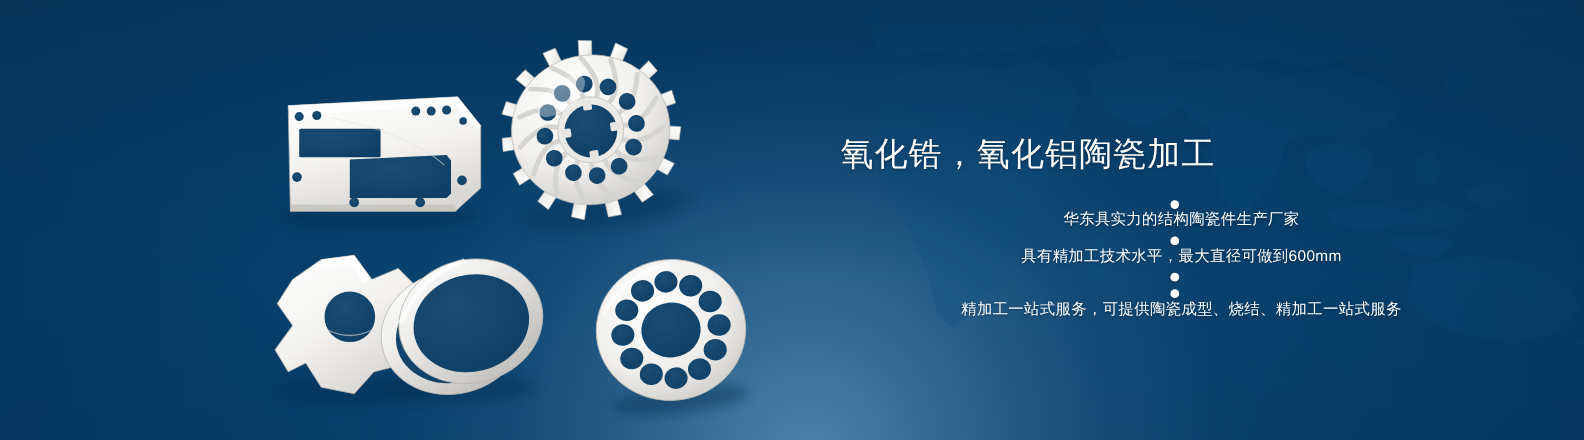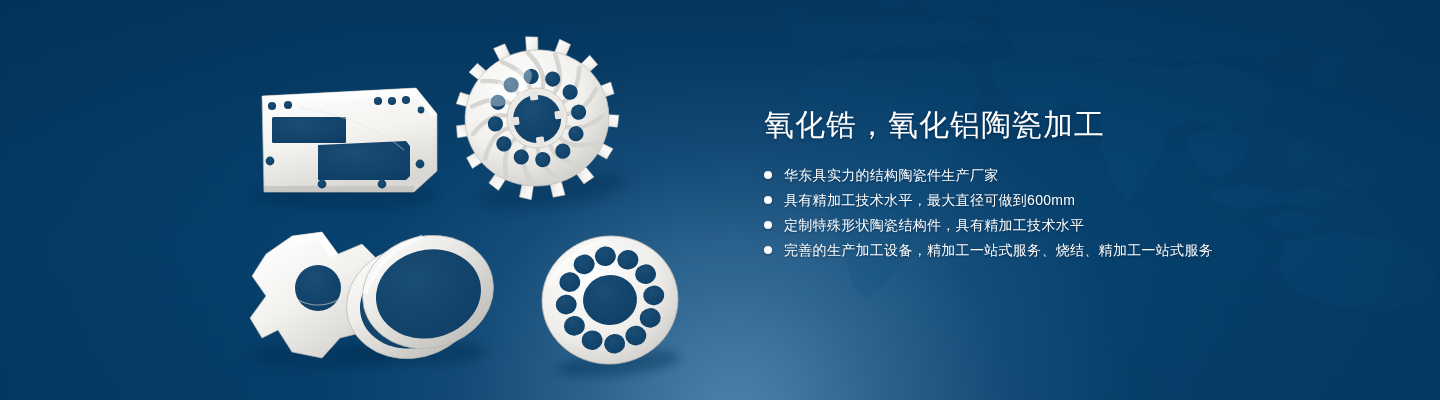--- a/index.html
+++ b/index.html
@@ -59,21 +59,21 @@
     top: 0;
     width: 740px;
     height: 400px;
   }
   .products svg { width: 100%; height: 100%; display: block; }
 
   
   .copy {
     position: absolute;
     left: 764px;
-    top: 104px;
+    top: 120px;
     width: 620px;
   }
   .headline {
     color: #ffffff;
     font-size: 30px;
     line-height: 42px;
     letter-spacing: 1px;
     font-weight: normal;
     margin: 0 0 20px 0;
     text-shadow: 0 1px 3px rgba(0,28,54,0.55);
@@ -81,20 +81,21 @@
   }
   .bullets {
     list-style: none;
     margin: 0;
     padding: 0;
   }
   .bullet {
     display: flex;
     align-items: center;
     margin-bottom: 7px;
+    flex-direction: column;
   }
   .bullet:last-child { margin-bottom: 0; }
   .dot {
     flex: 0 0 auto;
     width: 8px;
     height: 8px;
     border-radius: 50%;
     background: #ffffff;
     margin-right: 12px;
     box-shadow: 0 1px 2px rgba(0,25,50,0.45);
@@ -344,22 +345,21 @@
       <li class="bullet">
         <span class="dot"></span>
         <span class="bullet-text">华东具实力的结构陶瓷件生产厂家</span>
       </li>
       <li class="bullet">
         <span class="dot"></span>
         <span class="bullet-text">具有精加工技术水平，最大直径可做到600mm</span>
       </li>
       <li class="bullet">
         <span class="dot"></span>
-        <span class="bullet-text">定制特殊形状陶瓷结构件，具有精加工技术水平</span>
       </li>
       <li class="bullet">
         <span class="dot"></span>
-        <span class="bullet-text">完善的生产加工设备，精加工一站式服务、烧结、精加工一站式服务</span>
+        <span class="bullet-text">精加工一站式服务，可提供陶瓷成型、烧结、精加工一站式服务</span>
       </li>
     </ul>
   </div>
 
 </div>
 
 </body></html>

